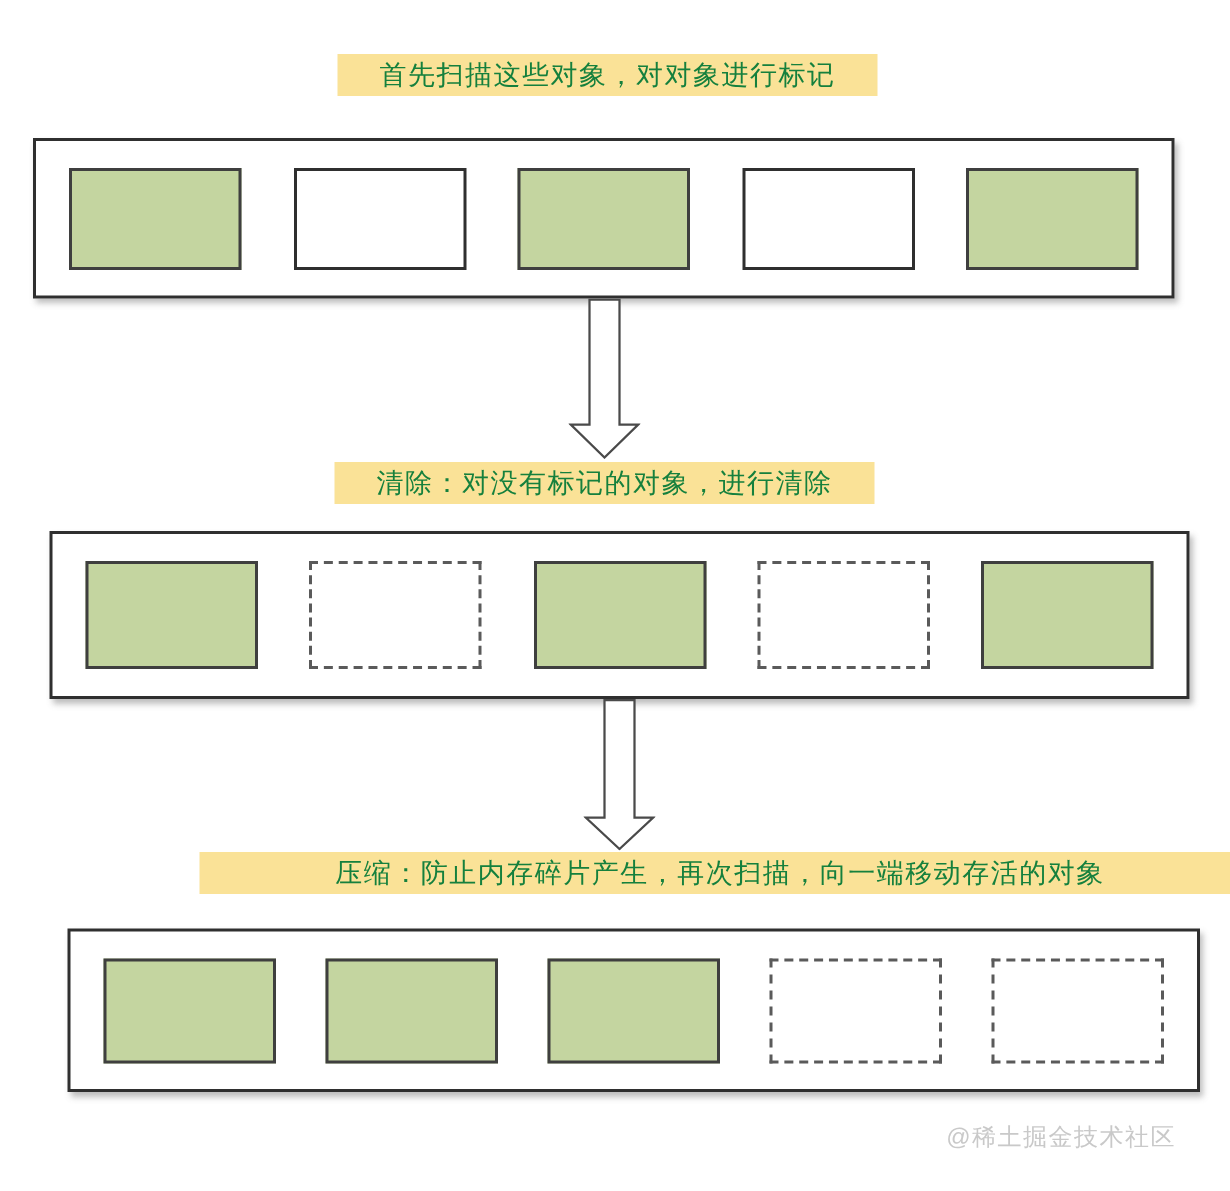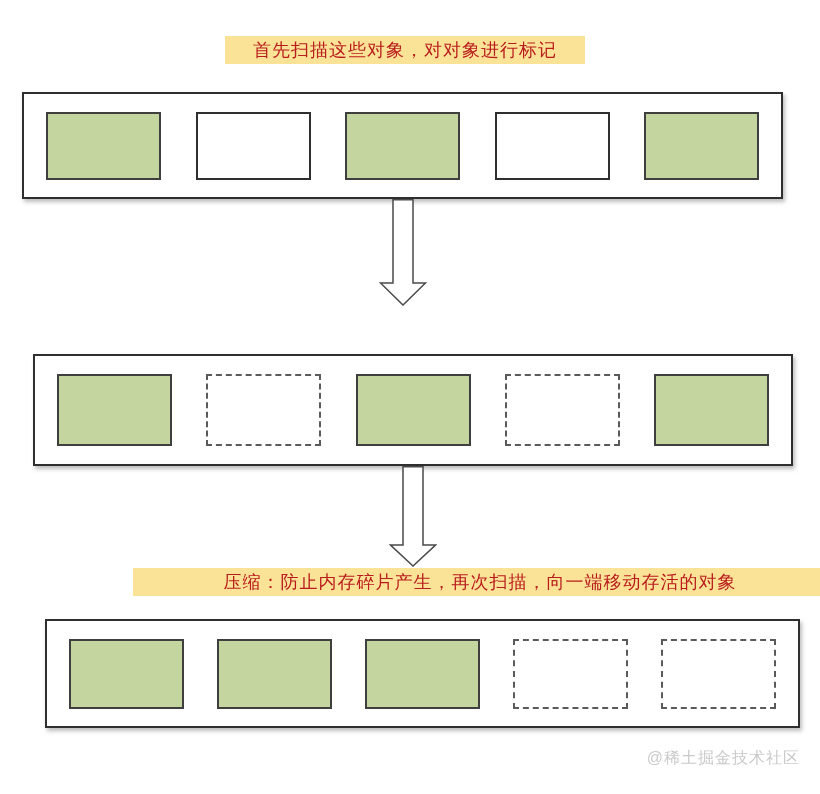--- a/index.html
+++ b/index.html
@@ -13,21 +13,21 @@
     width: 820px;
     height: 794px;
     background: #ffffff;
     overflow: hidden;
   }
   .step-title {
     position: absolute;
     height: 28px;
     line-height: 28px;
     background: var(--title-bg, #fae297);
-    color: #b91c1c;
+    color: #15803d;
     font-size: 18px;
     letter-spacing: 1px;
     text-align: center;
     white-space: nowrap;
   }
   .t1 { left: 225px; top: 36px;  width: 360px; }
   .t2 { left: 223px; top: 308px; width: 360px; }
   .t3 { left: 133px; top: 568px; width: 694px; }
 
   .memrow {
@@ -67,21 +67,21 @@
   }
 
   .arrow {
     position: absolute;
   }
   .a1 { left: 379px; top: 199px; width: 48px; height: 107px; }
   .a2 { left: 389px; top: 466px; width: 48px; height: 101px; }
 
   .watermark {
     position: absolute;
-    right: 20px;
+    right: 36px;
     top: 748px;
     color: var(--watermark, #c9c9c9);
     font-size: 16px;
     letter-spacing: 1px;
   }
 </style>
 </head>
 <body>
 
 <div class="canvas">
@@ -93,20 +93,21 @@
       <div class="box box-free"></div>
       <div class="box box-live"></div>
       <div class="box box-free"></div>
       <div class="box box-live"></div>
     </div>
 
   <svg class="arrow a1" viewBox="0 0 48 107" preserveAspectRatio="none">
     <polygon points="14,0.8 34,0.8 34,84 46.5,84 24,106 1.5,84 14,84" fill="#ffffff" stroke="#4a4a4a" stroke-width="1.5" stroke-linejoin="miter"></polygon>
   </svg>
 
+  <div class="step-title t2">清除：对没有标记的对象，进行清除</div>
 
   <div class="memrow r2">
       <div class="box box-live"></div>
       <div class="box box-cleared"></div>
       <div class="box box-live"></div>
       <div class="box box-cleared"></div>
       <div class="box box-live"></div>
     </div>
 
   <svg class="arrow a2" viewBox="0 0 48 101" preserveAspectRatio="none">

